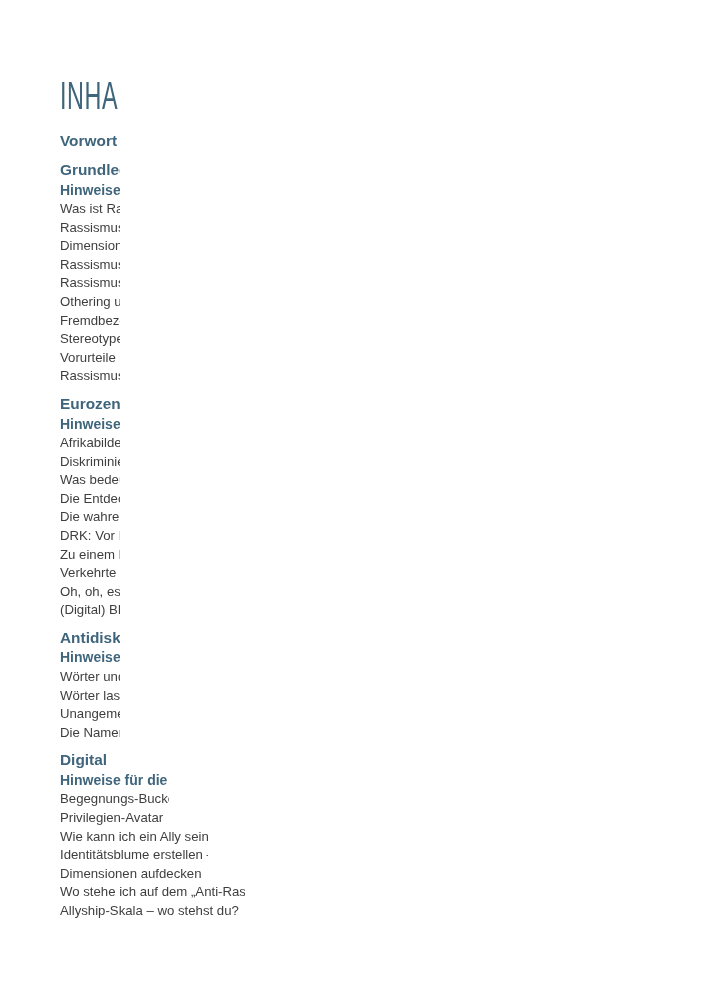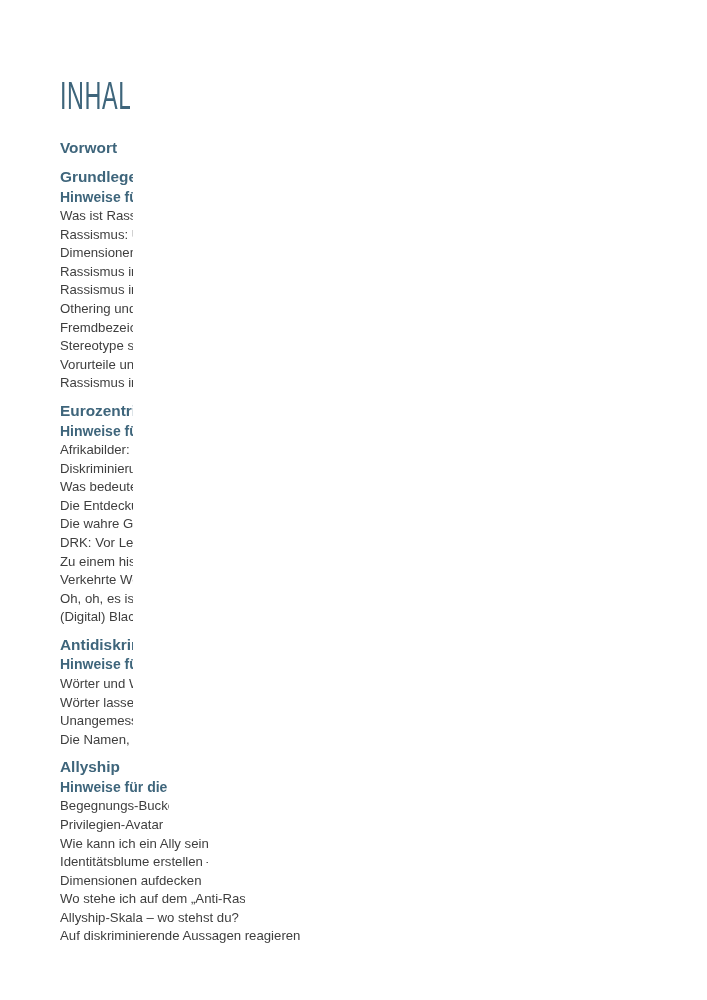--- a/index.html
+++ b/index.html
@@ -17,21 +17,21 @@
     font-size:39px;
     font-weight:400;
     letter-spacing:1px;
     color:var(--accent,#3e657b);
     transform:scaleX(0.60);
     transform-origin:left top;
     line-height:1;
     white-space:nowrap;
   }
   .toc{
-    position:absolute;left:60px;top:138px;width:486px;
+    position:absolute;left:60px;top:131px;width:486px;
   }
   .toc-section{margin-top:8px;}
   .toc-section:first-child{margin-top:0;}
   .row{
     display:flex;align-items:flex-end;
     height:18.6px;box-sizing:border-box;
   }
   .row .label{
     line-height:1.1;padding-bottom:2px;
     font-size:13.2px;color:var(--body-text,#3e3e3e);
@@ -227,21 +227,21 @@
           <span class="page">54</span>
         </div>
         <div class="row item">
           <span class="label">Die Namen, die sie uns gaben</span>
           <span class="leader"></span>
           <span class="page">56</span>
         </div>
       </div>
       <div class="toc-section">
         <div class="row h1">
-          <span class="label">Allyship</span>
+          <span class="label">Digital</span>
           <span class="leader"></span>
           <span class="page">58</span>
         </div>
         <div class="row h2">
           <span class="label">Hinweise für die Lehrkraft</span>
           <span class="leader"></span>
           <span class="page">58</span>
         </div>
         <div class="row item">
           <span class="label">Begegnungs-Bucket List</span>
@@ -270,21 +270,16 @@
         </div>
         <div class="row item">
           <span class="label">Wo stehe ich auf dem „Anti-Rassismus-Spektrum“?</span>
           <span class="leader"></span>
           <span class="page">71</span>
         </div>
         <div class="row item">
           <span class="label">Allyship-Skala – wo stehst du?</span>
           <span class="leader"></span>
           <span class="page">73</span>
-        </div>
-        <div class="row item">
-          <span class="label">Auf diskriminierende Aussagen reagieren</span>
-          <span class="leader"></span>
-          <span class="page">76</span>
         </div>
       </div>
     </div>
 </div>
 
 </body></html>

